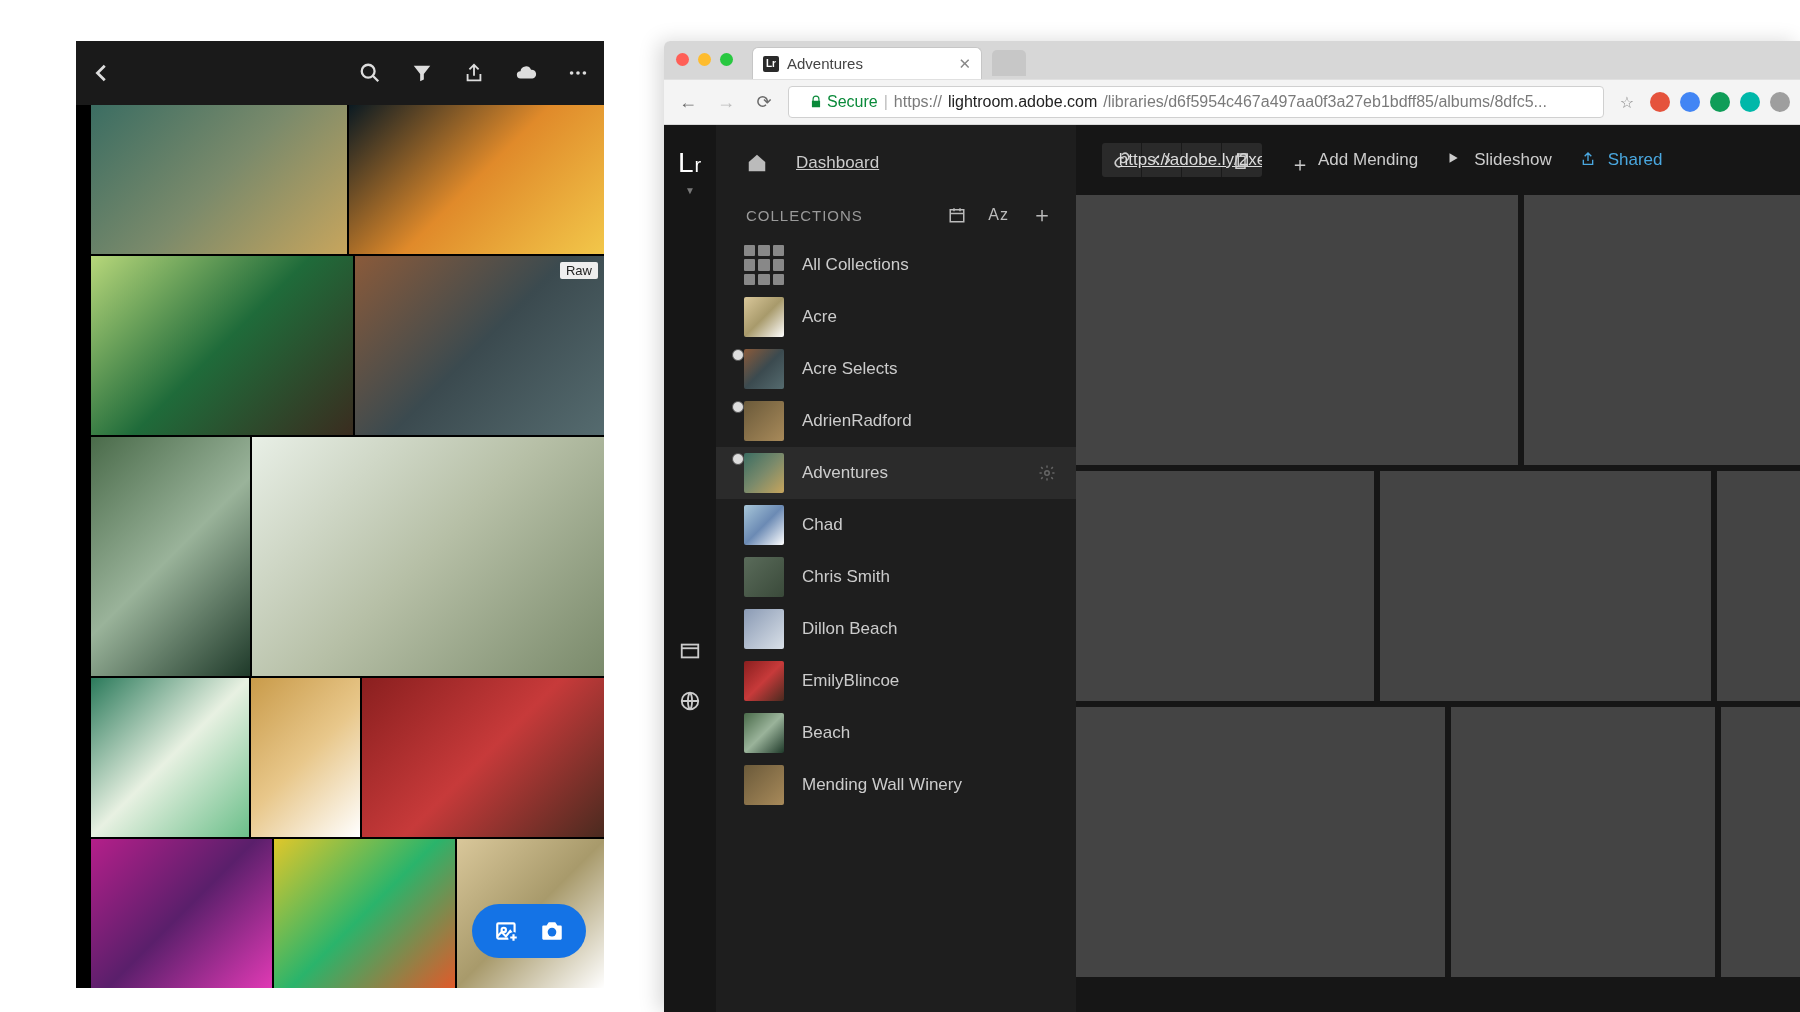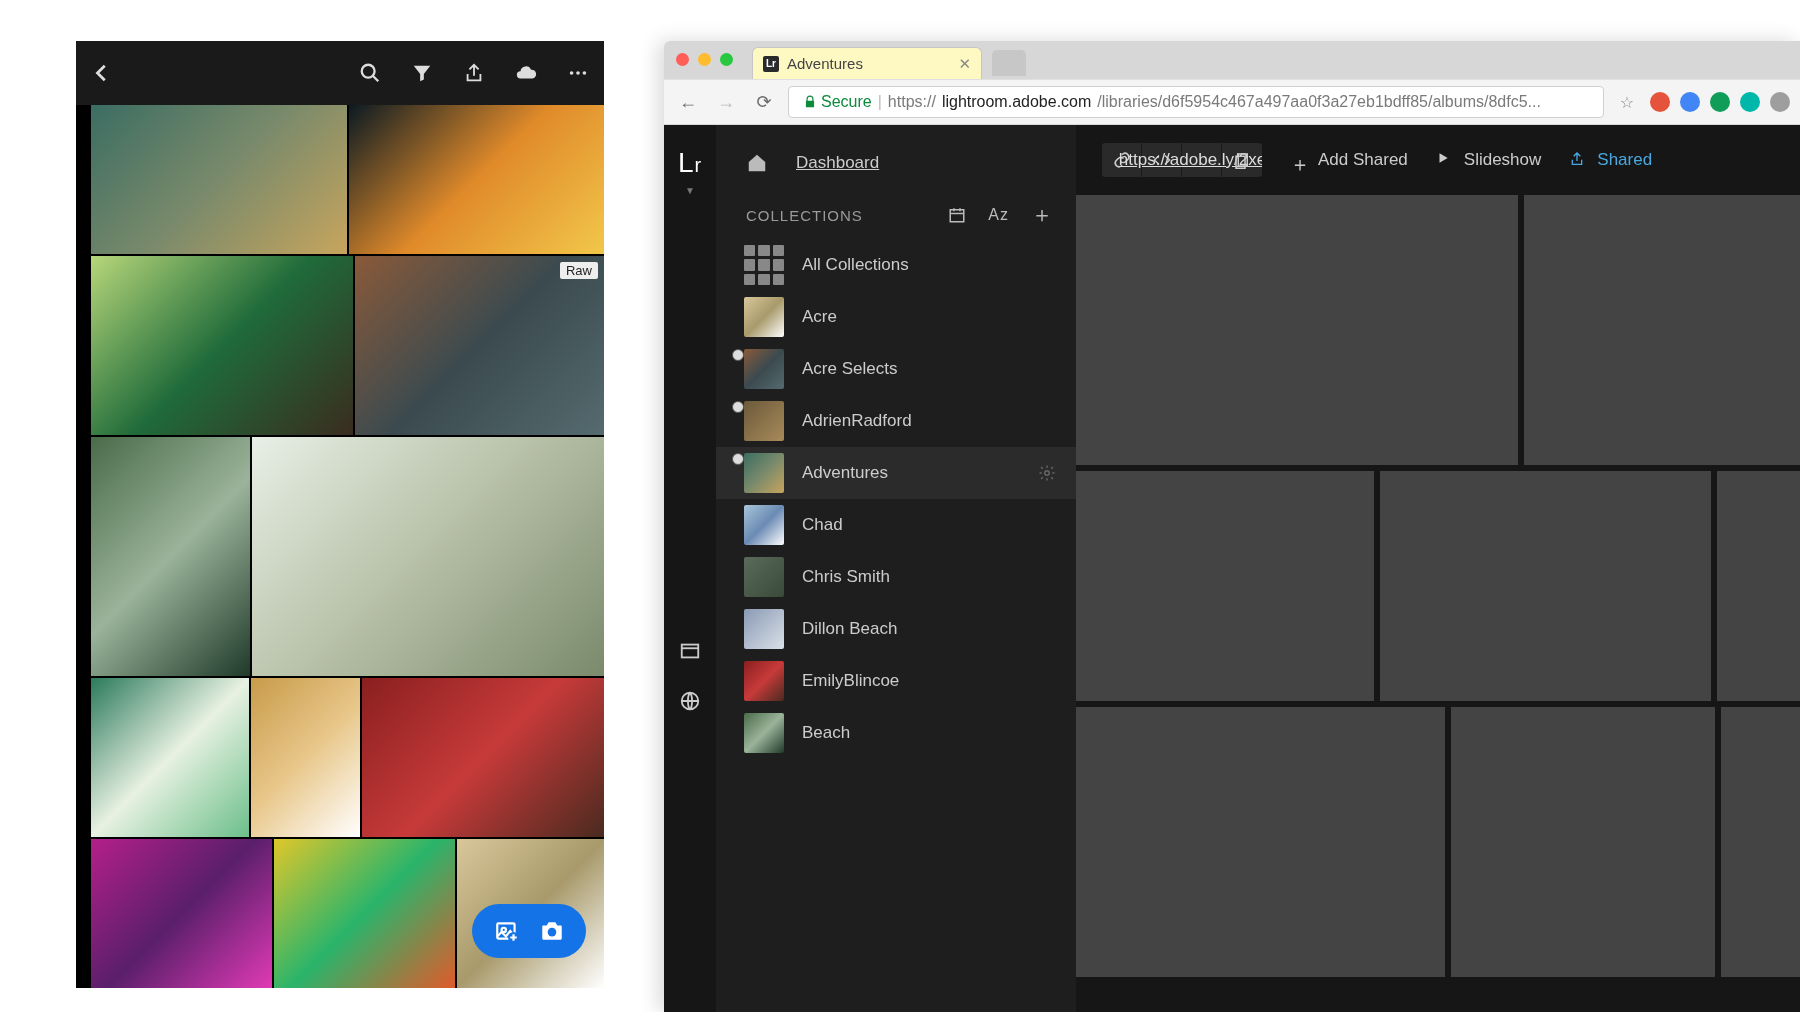--- a/index.html
+++ b/index.html
@@ -69,41 +69,41 @@
   height:38px; background:#d7d7d7;
   display:flex; align-items:flex-end;
   padding-left:8px;
   position:relative;
 }
 .traffic { position:absolute; left:12px; top:12px; display:flex; gap:9px; }
 .dot { width:13px; height:13px; border-radius:50%; }
 .dot.red{background:#ff5f57;} .dot.yel{background:#febc2e;} .dot.grn{background:#28c840;}
 .tab {
   margin-left:80px;
-  background:#fef9c3; height:32px; min-width:230px;
+  background:#ffffff; height:32px; min-width:230px;
   border-top-left-radius:6px; border-top-right-radius:6px;
   display:flex; align-items:center; gap:8px;
   padding:0 10px; font-size:15px; color:#444;
   border:1px solid #c6c6c6; border-bottom:none;
 }
 .tab .favicon{width:16px;height:16px;background:#2a2a2a;border-radius:2px;color:#fff;display:flex;align-items:center;justify-content:center;font-size:10px;font-weight:bold;}
 .tab .close{margin-left:auto;color:#888;}
 .newtab {
   width:34px; height:26px; margin-left:10px; margin-bottom:3px;
   background:#c7c7c7; border-top-left-radius:5px; border-top-right-radius:5px;
 }
 .addrbar {
   height:46px; background:#f4f4f4;
   border-top:1px solid #e0e0e0; border-bottom:1px solid #d9d9d9;
   display:flex; align-items:center; gap:10px; padding:0 10px;
 }
 .addrbar .nbtn{width:28px;color:#6b6b6b;text-align:center;font-size:18px;}
 .omnibox{
   flex:1; height:32px; background:#fff; border:1px solid #d0d0d0; border-radius:4px;
-  display:flex; align-items:center; padding:0 14px; font-size:16px; color:#333; gap:6px;
+  display:flex; align-items:center; padding:0 20px; font-size:16px; color:#333; gap:6px;
   overflow:hidden;
 }
 .omnibox .secure{color:#0a8a3a;font-size:16px;display:flex;align-items:center;gap:4px;}
 .omnibox .host{color:#222;}
 .omnibox .path{color:#7a7a7a; white-space:nowrap; overflow:hidden; text-overflow:ellipsis;}
 .addrbar .star{width:26px;color:#888;text-align:center;}
 .ext{display:flex;gap:10px;align-items:center;}
 .ext .e{width:20px;height:20px;border-radius:50%;}
 
 
@@ -402,20 +402,24 @@
         <span>Dillon Beach</span>
       </div>
       <div class="coll">
         <div class="thumb ph9"></div>
         <span>EmilyBlincoe</span>
       </div>
       <div class="coll">
         <div class="thumb ph5"></div>
         <span>Beach</span>
       </div>
+      <div class="coll">
+        <div class="thumb ph16"></div>
+        <span>Mending Wall Winery</span>
+      </div>
     </div>
 
     <div class="lr-main">
       <div class="lr-toolbar">
         <div class="sharebox">
           <span class="sb">
             <svg width="18" height="18" viewBox="0 0 24 24" fill="none" stroke="currentColor" stroke-width="2">
                 <path d="M10 14a5 5 0 007 0l3-3a5 5 0 00-7-7l-1 1M14 10a5 5 0 00-7 0l-3 3a5 5 0 007 7l1-1"></path>
               </svg>
           </span>
@@ -428,21 +432,21 @@
           <span class="sb url">https://adobe.ly/2xeze</span>
           <span class="sb">
             <svg width="18" height="18" viewBox="0 0 24 24" fill="none" stroke="currentColor" stroke-width="2">
                 <rect x="7" y="4" width="12" height="16"></rect>
                 <rect x="4" y="7" width="12" height="16"></rect>
               </svg>
           </span>
         </div>
         <div class="titem">
           <span class="ti" style="font-size:20px;font-weight:300;">＋</span>
-          <span>Add Shared</span>
+          <span>Add Mending</span>
         </div>
         <div class="titem">
           <span class="ti">
             <svg width="14" height="14" viewBox="0 0 24 24" fill="currentColor">
                 <path d="M6 4l14 8-14 8z"></path>
               </svg>
           </span>
           <span>Slideshow</span>
         </div>
         <div class="titem shared">

